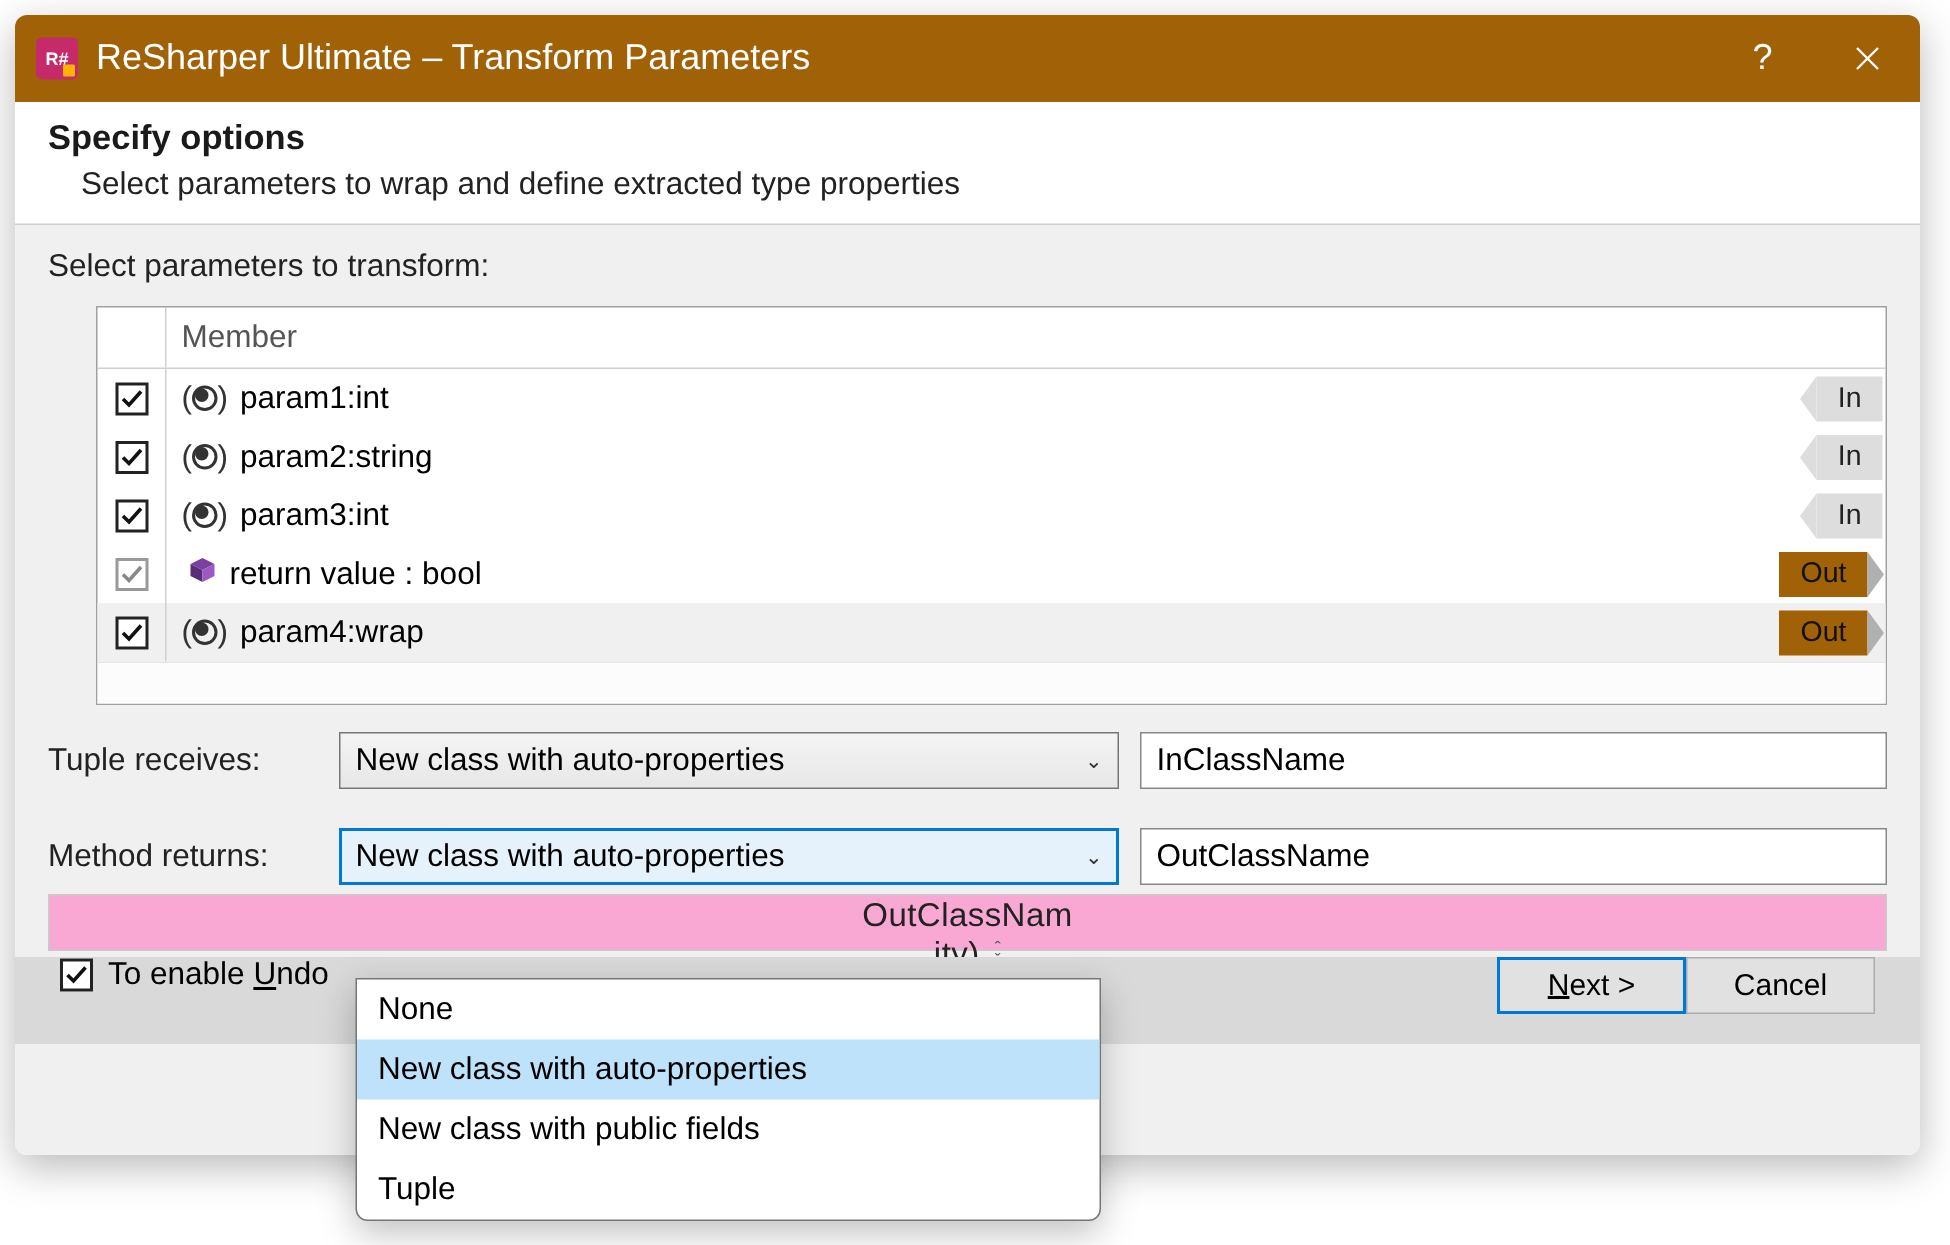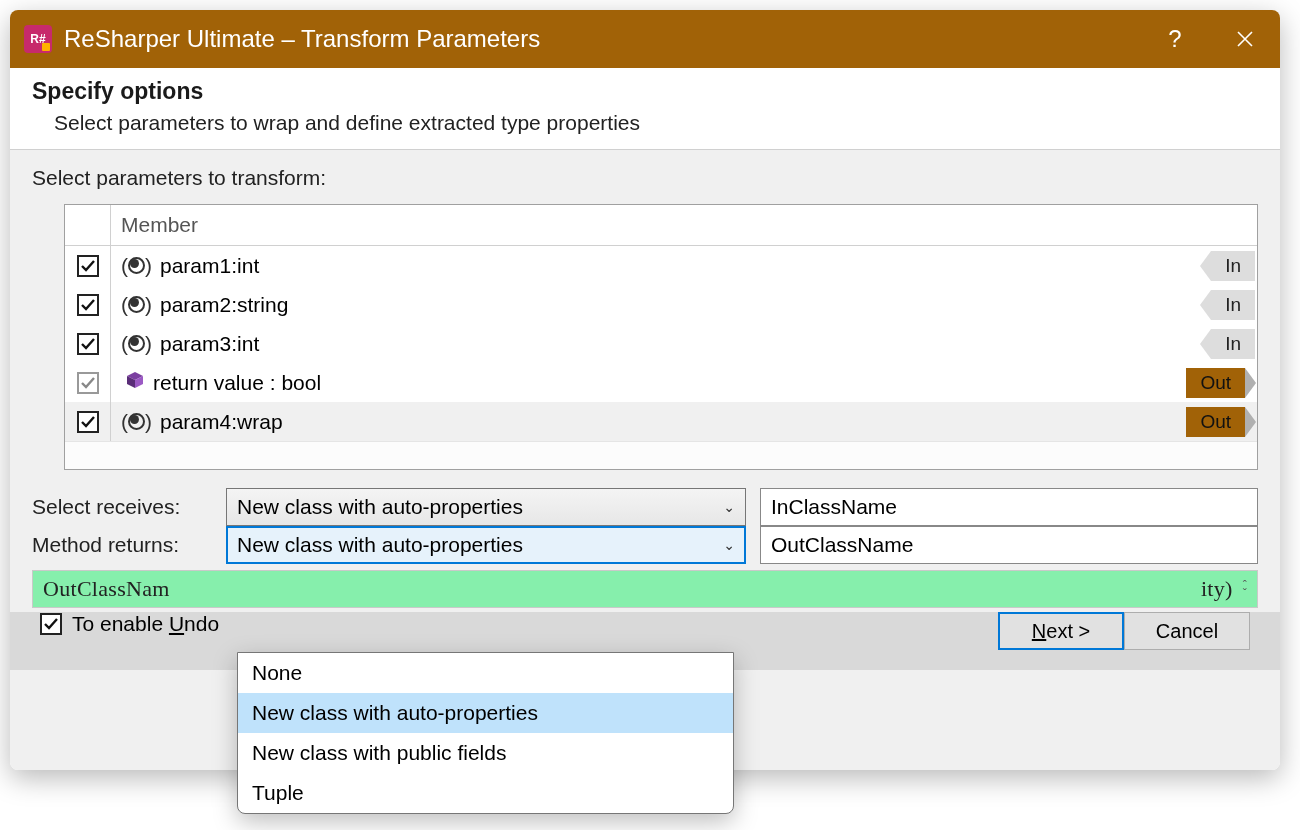--- a/index.html
+++ b/index.html
@@ -189,28 +189,29 @@
     flex: 1;
     height: 38px;
     border: 1px solid #888;
     background: #fff;
     padding: 0 10px;
     font-size: 21px;
   }
   .code-line {
     margin-top: 6px;
     height: 38px;
-    background: #86efac;
+    background: #f9a8d4;
     border: 1px solid #c9c9c9;
     display:flex; align-items:center; justify-content:space-between;
     padding: 0 10px;
-    font-family: Liberation Serif, serif;
+    font-family: Liberation Sans, sans-serif;
     font-size: 22px;
     letter-spacing: 0.3px;
     color:#222;
+    flex-direction:column;
   }
   .spin-arrows { font-size: 12px; line-height:8px; color:#555; display:flex; flex-direction:column; }
 
   .footer-bar {
     margin-top: 4px;
     height: 58px;
     background: #d9d9d9;
     margin-left: -22px; margin-right: -22px;
     padding: 0 30px;
     display: flex; align-items: flex-start;
@@ -364,29 +365,29 @@
             </div>
             <div class="cell col-dir" style="justify-content: flex-end; padding-right: 12px;">
               <span class="dir-tag dir-out">Out</span>
             </div>
           </div>
         </div>
       <div class="grid-footer"></div>
     </div>
 
     <div class="form-row">
-      <label>Select receives:</label>
+      <label>Tuple receives:</label>
       <div class="combo">
         <span>New class with auto-properties</span>
         <span class="combo-caret">⌄</span>
       </div>
       <input class="textbox" value="InClassName" style="">
     </div>
 
-    <div class="form-row" style="margin-top:0;justify-content:center;">
+    <div class="form-row" style="margin-top:26px;justify-content:center;">
       <label>Method returns:</label>
       <div class="combo open">
         <span>New class with auto-properties</span>
         <span class="combo-caret">⌄</span>
       </div>
       <input class="textbox" value="OutClassName" style="">
     </div>
 
     <div class="code-line">
       <span style="display:flex; gap:0;">

